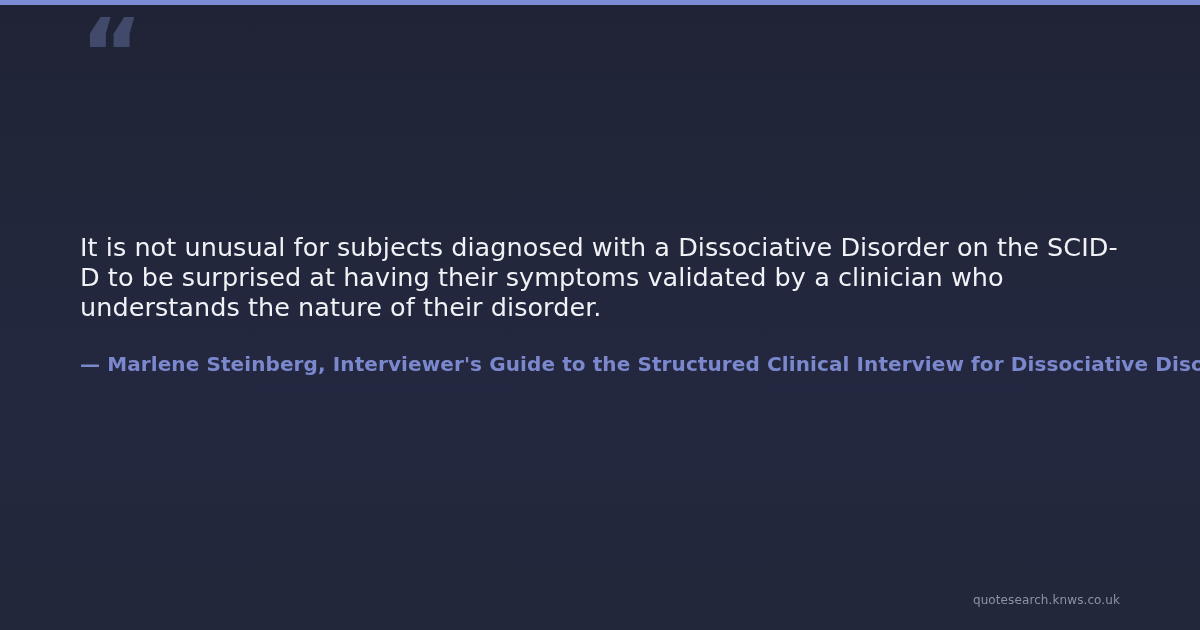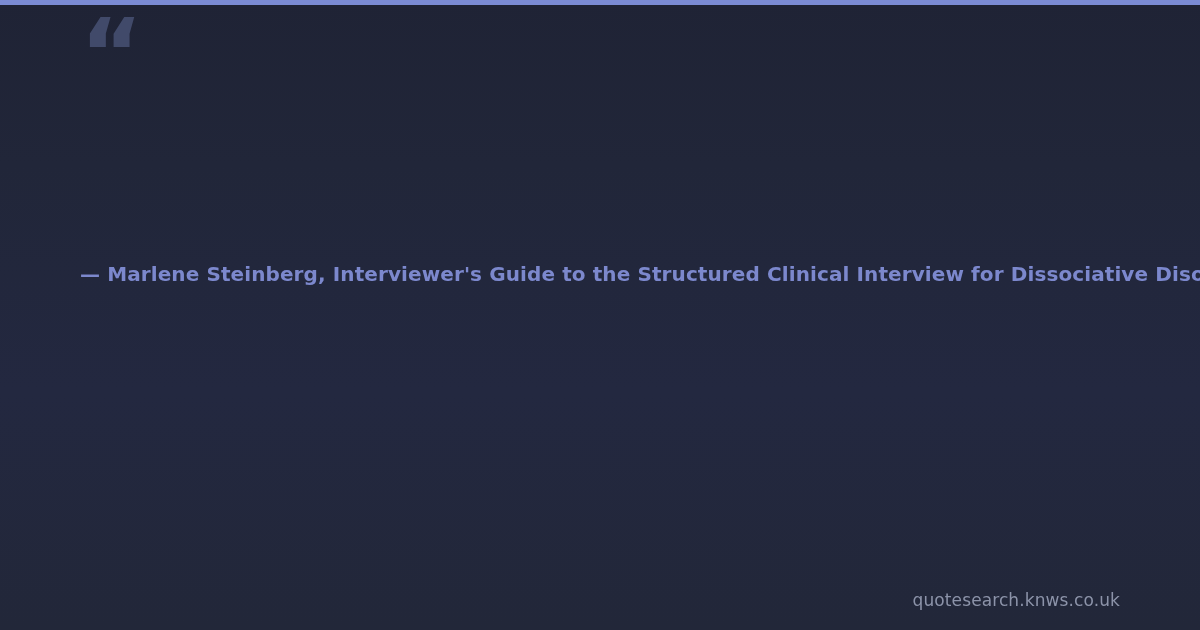--- a/index.html
+++ b/index.html
@@ -73,36 +73,37 @@
     color: #7c88cd;
     white-space: nowrap;
     letter-spacing: 0.1px;
   }
 
   #footer-url {
     position: absolute;
     right: 80px;
     bottom: 22px;
     font-family: "DejaVu Sans", sans-serif;
-    font-size: 17px;
+    font-size: 12px;
     line-height: 16px;
     color: #8c93a9;
     letter-spacing: 0.1px;
     text-align: right;
   }
 </style>
 </head>
 <body>
 
 <div id="quote-card">
 
   <div id="accent-bar"></div>
 
   <div id="quote-mark">“</div>
 
   <div id="content-block">
+    <p id="quote-text">It is not unusual for subjects diagnosed with a Dissociative Disorder on the SCID-D to be surprised at having their symptoms validated by a clinician who understands the nature of their disorder.</p>
 
     <p id="attribution">— Marlene Steinberg, Interviewer's Guide to the Structured Clinical Interview for Dissociative Disorders</p>
   </div>
 
   <div id="footer-url">quotesearch.knws.co.uk</div>
 
 </div>
 
 </body></html>

